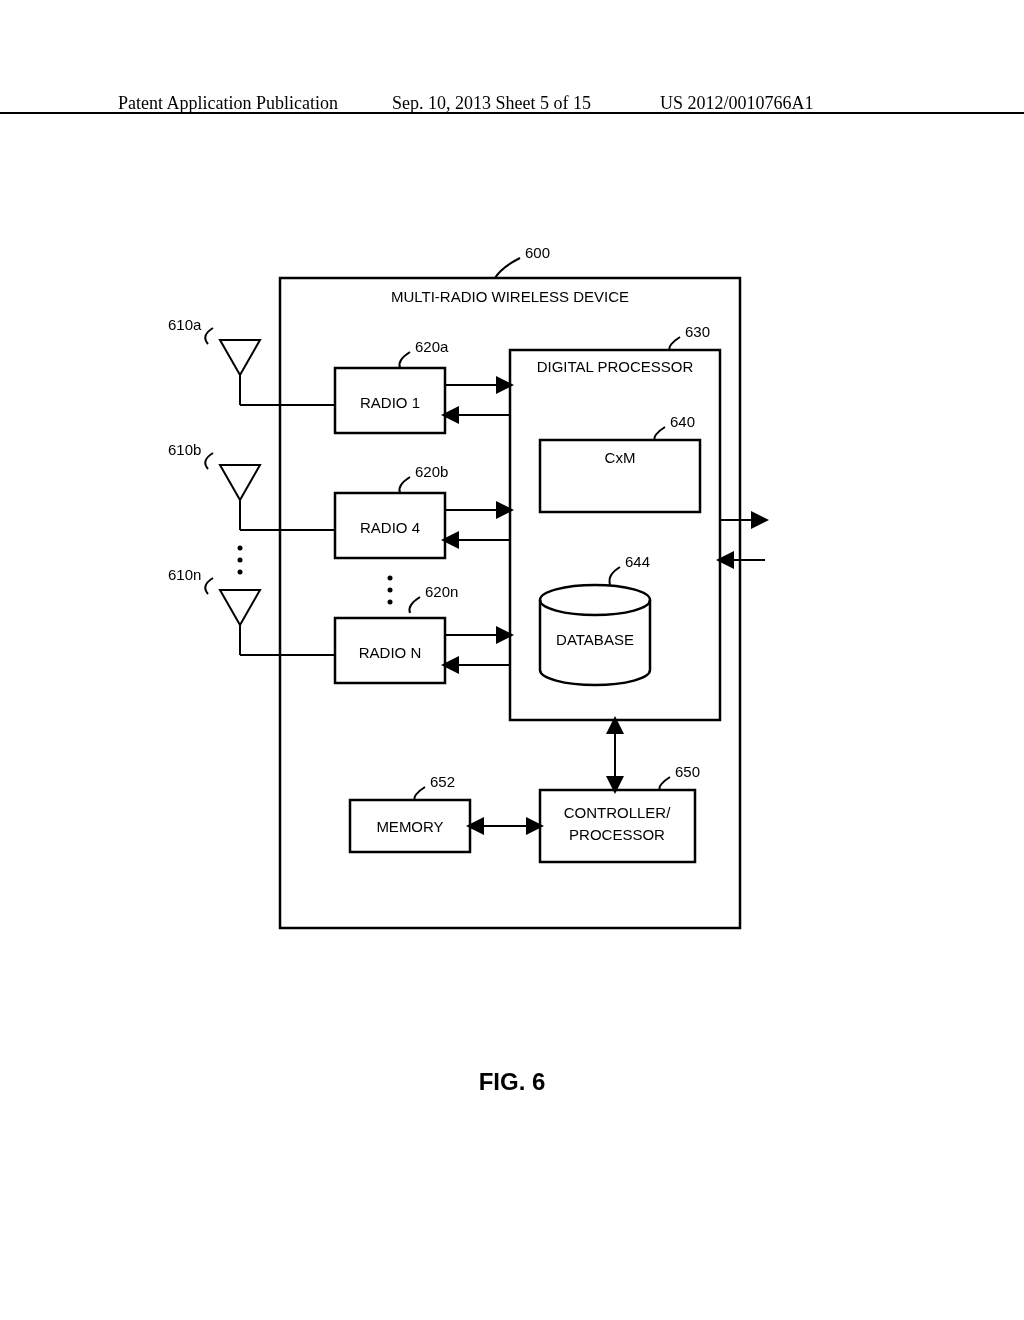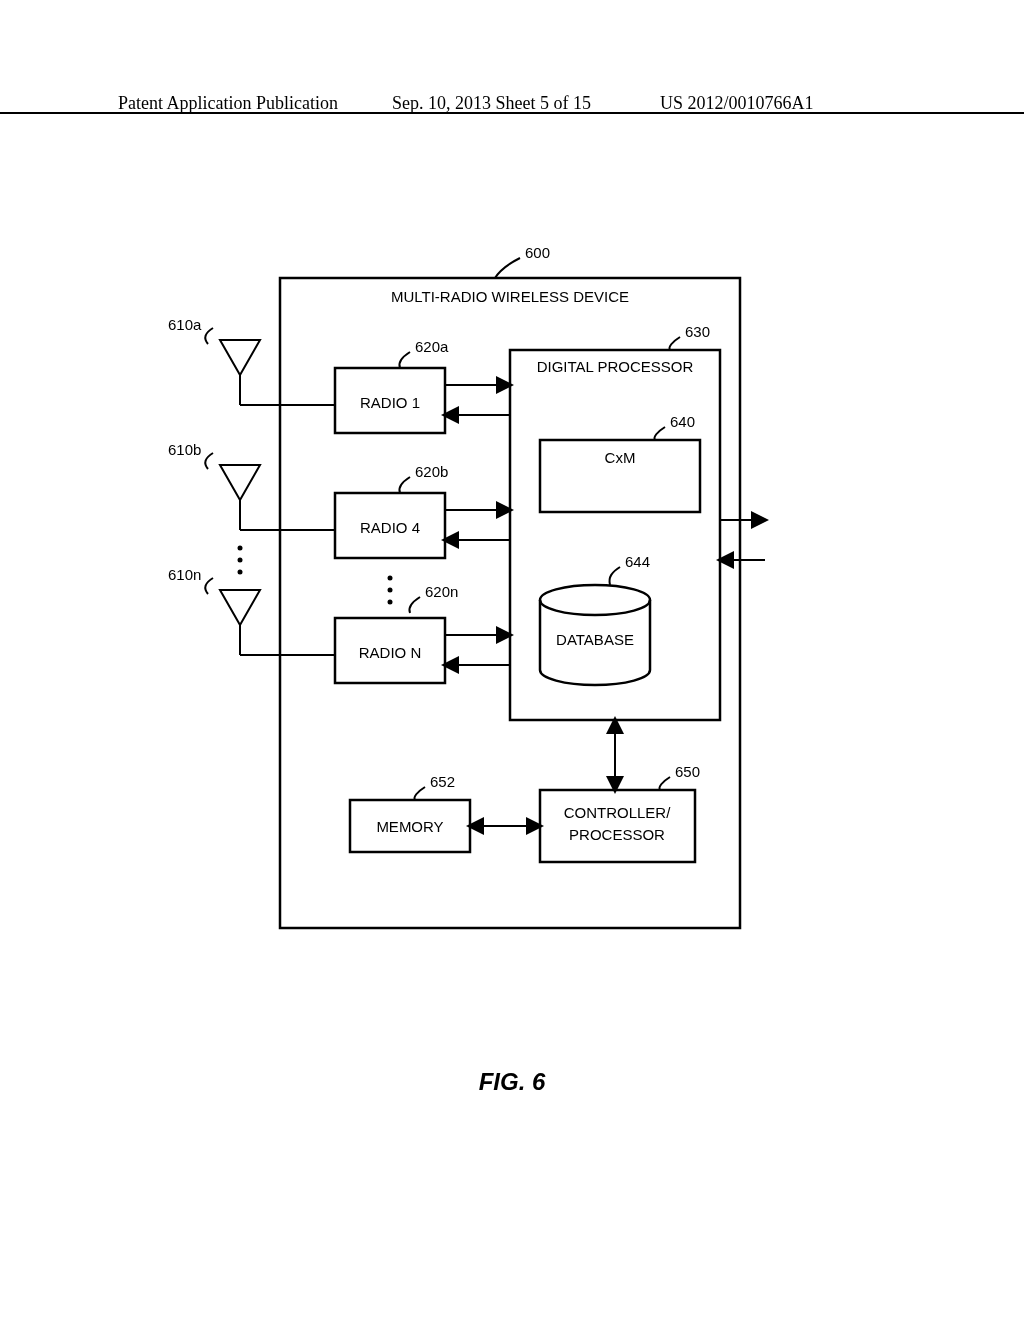--- a/index.html
+++ b/index.html
@@ -32,21 +32,20 @@
     position: absolute;
     left: 0;
     width: 1024px;
     border-top: 2px solid #000;
   }
   .fig-caption {
     position: absolute;
     width: 1024px;
     text-align: center;
     font-weight: bold;
-    font-style: italic;
     font-size: 24px;
     font-family: Arial, Helvetica, sans-serif;
   }
   
   svg text {
     font-family: Arial, Helvetica, sans-serif;
     font-size: 15px;
     fill: #000;
   }
   svg .thin { stroke: #000; stroke-width: 2; fill: none; }

